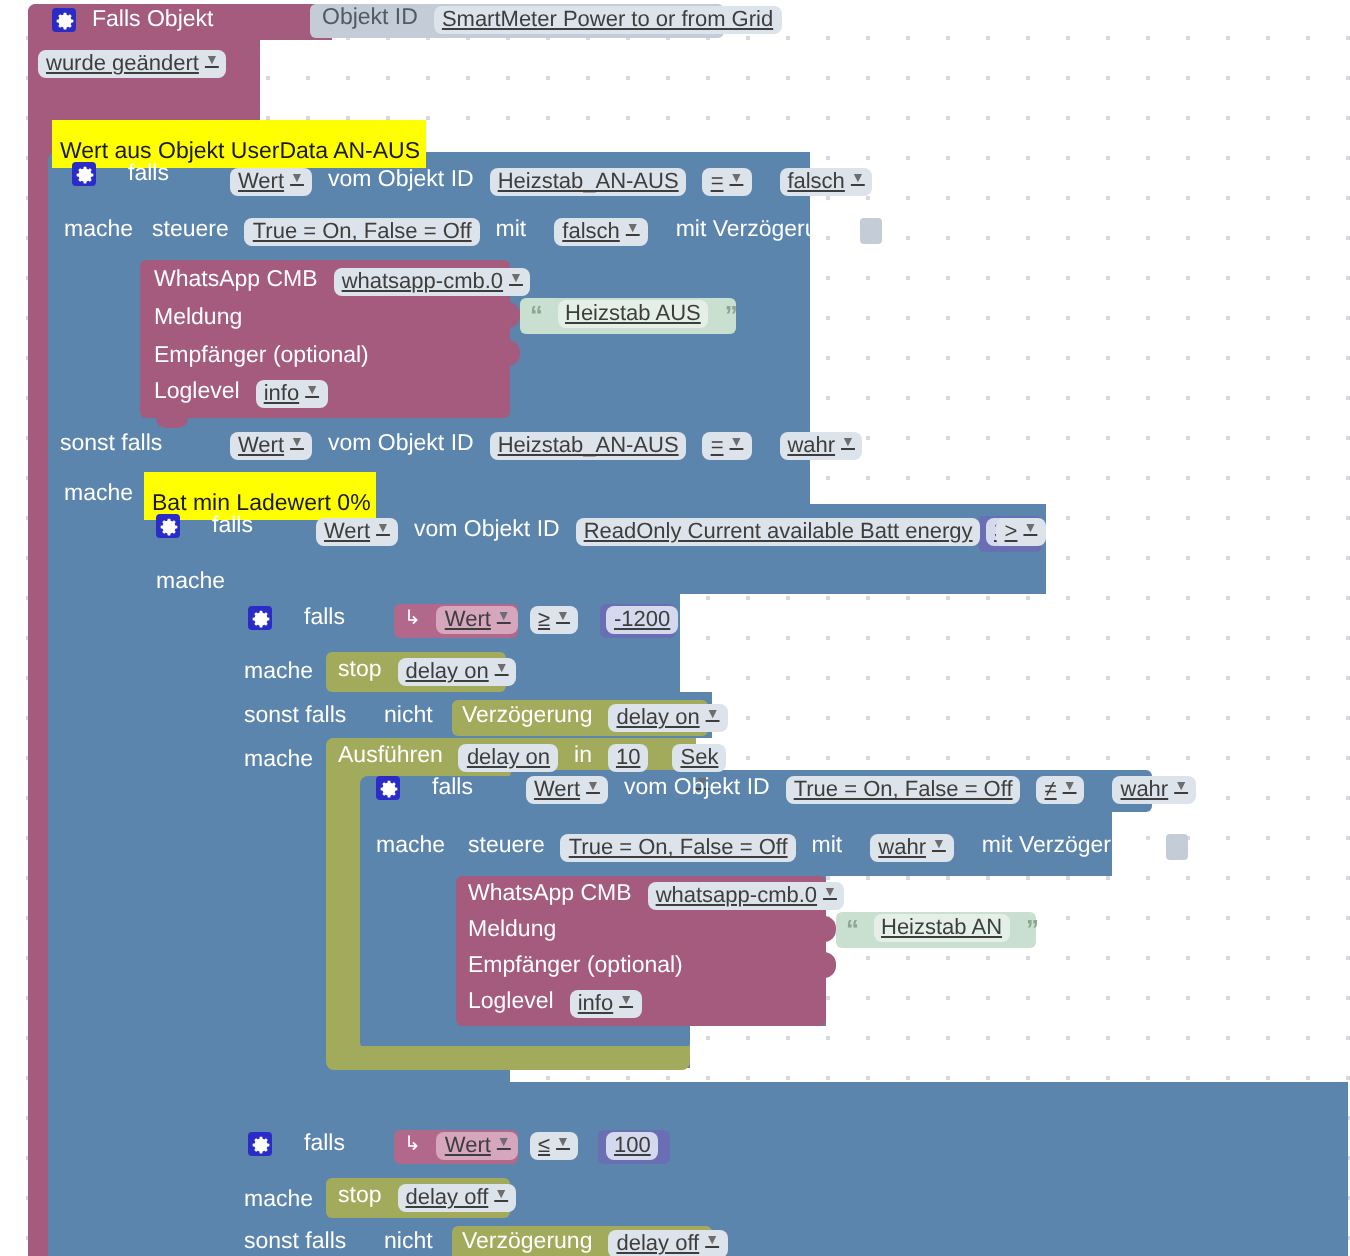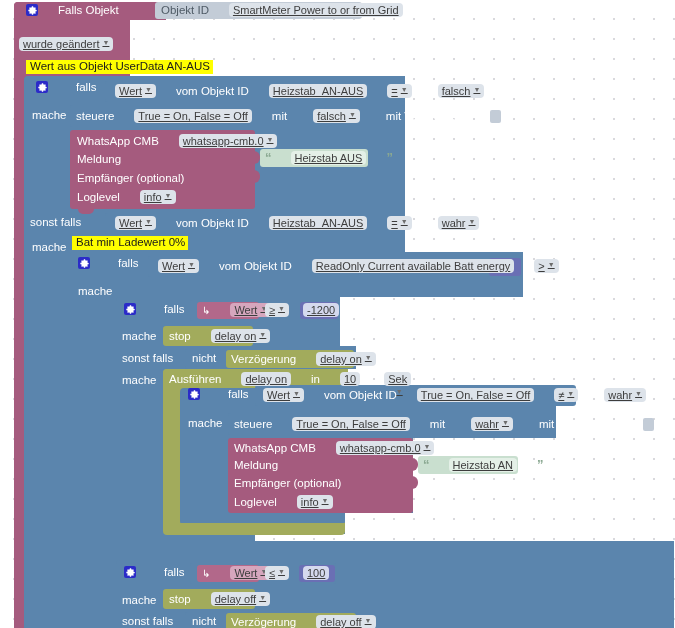--- a/index.html
+++ b/index.html
@@ -60,43 +60,42 @@
     margin-left: 3px;
     font-size: 7px;
     color: #6d6d6d;
     transform: translateY(-1px);
   }
 
   
   .row {
     position: absolute;
     display: flex;
-    align-items: center;
-    gap: 20px;
+    gap: 8px;
     white-space: nowrap;
   }
 
   
   .gear {
     width: 12px; height: 12px;
     background: #2b2bc8;
     border-radius: 2px;
     display: inline-flex;
     align-items: center; justify-content: center;
     flex: 0 0 auto;
   }
   .gear svg { display:block; }
 
   
   .note {
     position: absolute;
     background: #ffff00;
     color: #1a1a1a;
     font-size: 11.5px;
-    padding: 0 3px 1px 4px;
+    padding: 10px 3px 1px 4px;
     white-space: nowrap;
     line-height: 13px;
     z-index: 30;
   }
   .plug {
     position: absolute;
     width: 7px; height: 13px;
     border-radius: 0 6px 6px 0;
   }
   .notch {
@@ -125,21 +124,21 @@
     </span>
     <span class="lbl">Falls Objekt</span>
   </div>
 
   <div class="blk c-field" style="left: 155px; top: 2px; width: 207px; height: 17px; border-radius: 3px; z-index: 12;"></div>
   <div class="row" style="left: 161px; top: 3px; z-index: 12;">
     <span class="lbl" style="color:#4f5b66;">Objekt ID</span>
     <span class="pill">SmartMeter Power to or from Grid</span>
   </div>
 
-  <div class="row" style="left: 19px; top: 37px; z-index: 20;">
+  <div class="row" style="left: 19px; top: 25px; z-index: 20;">
     <span class="pill">
         <span>wurde geändert</span>
         <span class="caret">▼</span>
       </span>
   </div>
 
   <div class="blk c-logic" style="left:24px; top:76px; width:650px; height:552px; border-radius:4px 0 0 0;"></div>
 
   <div class="note" style="left: 26px; top: 60px; z-index: 20;">Wert aus Objekt UserData AN-AUS</div>
 

